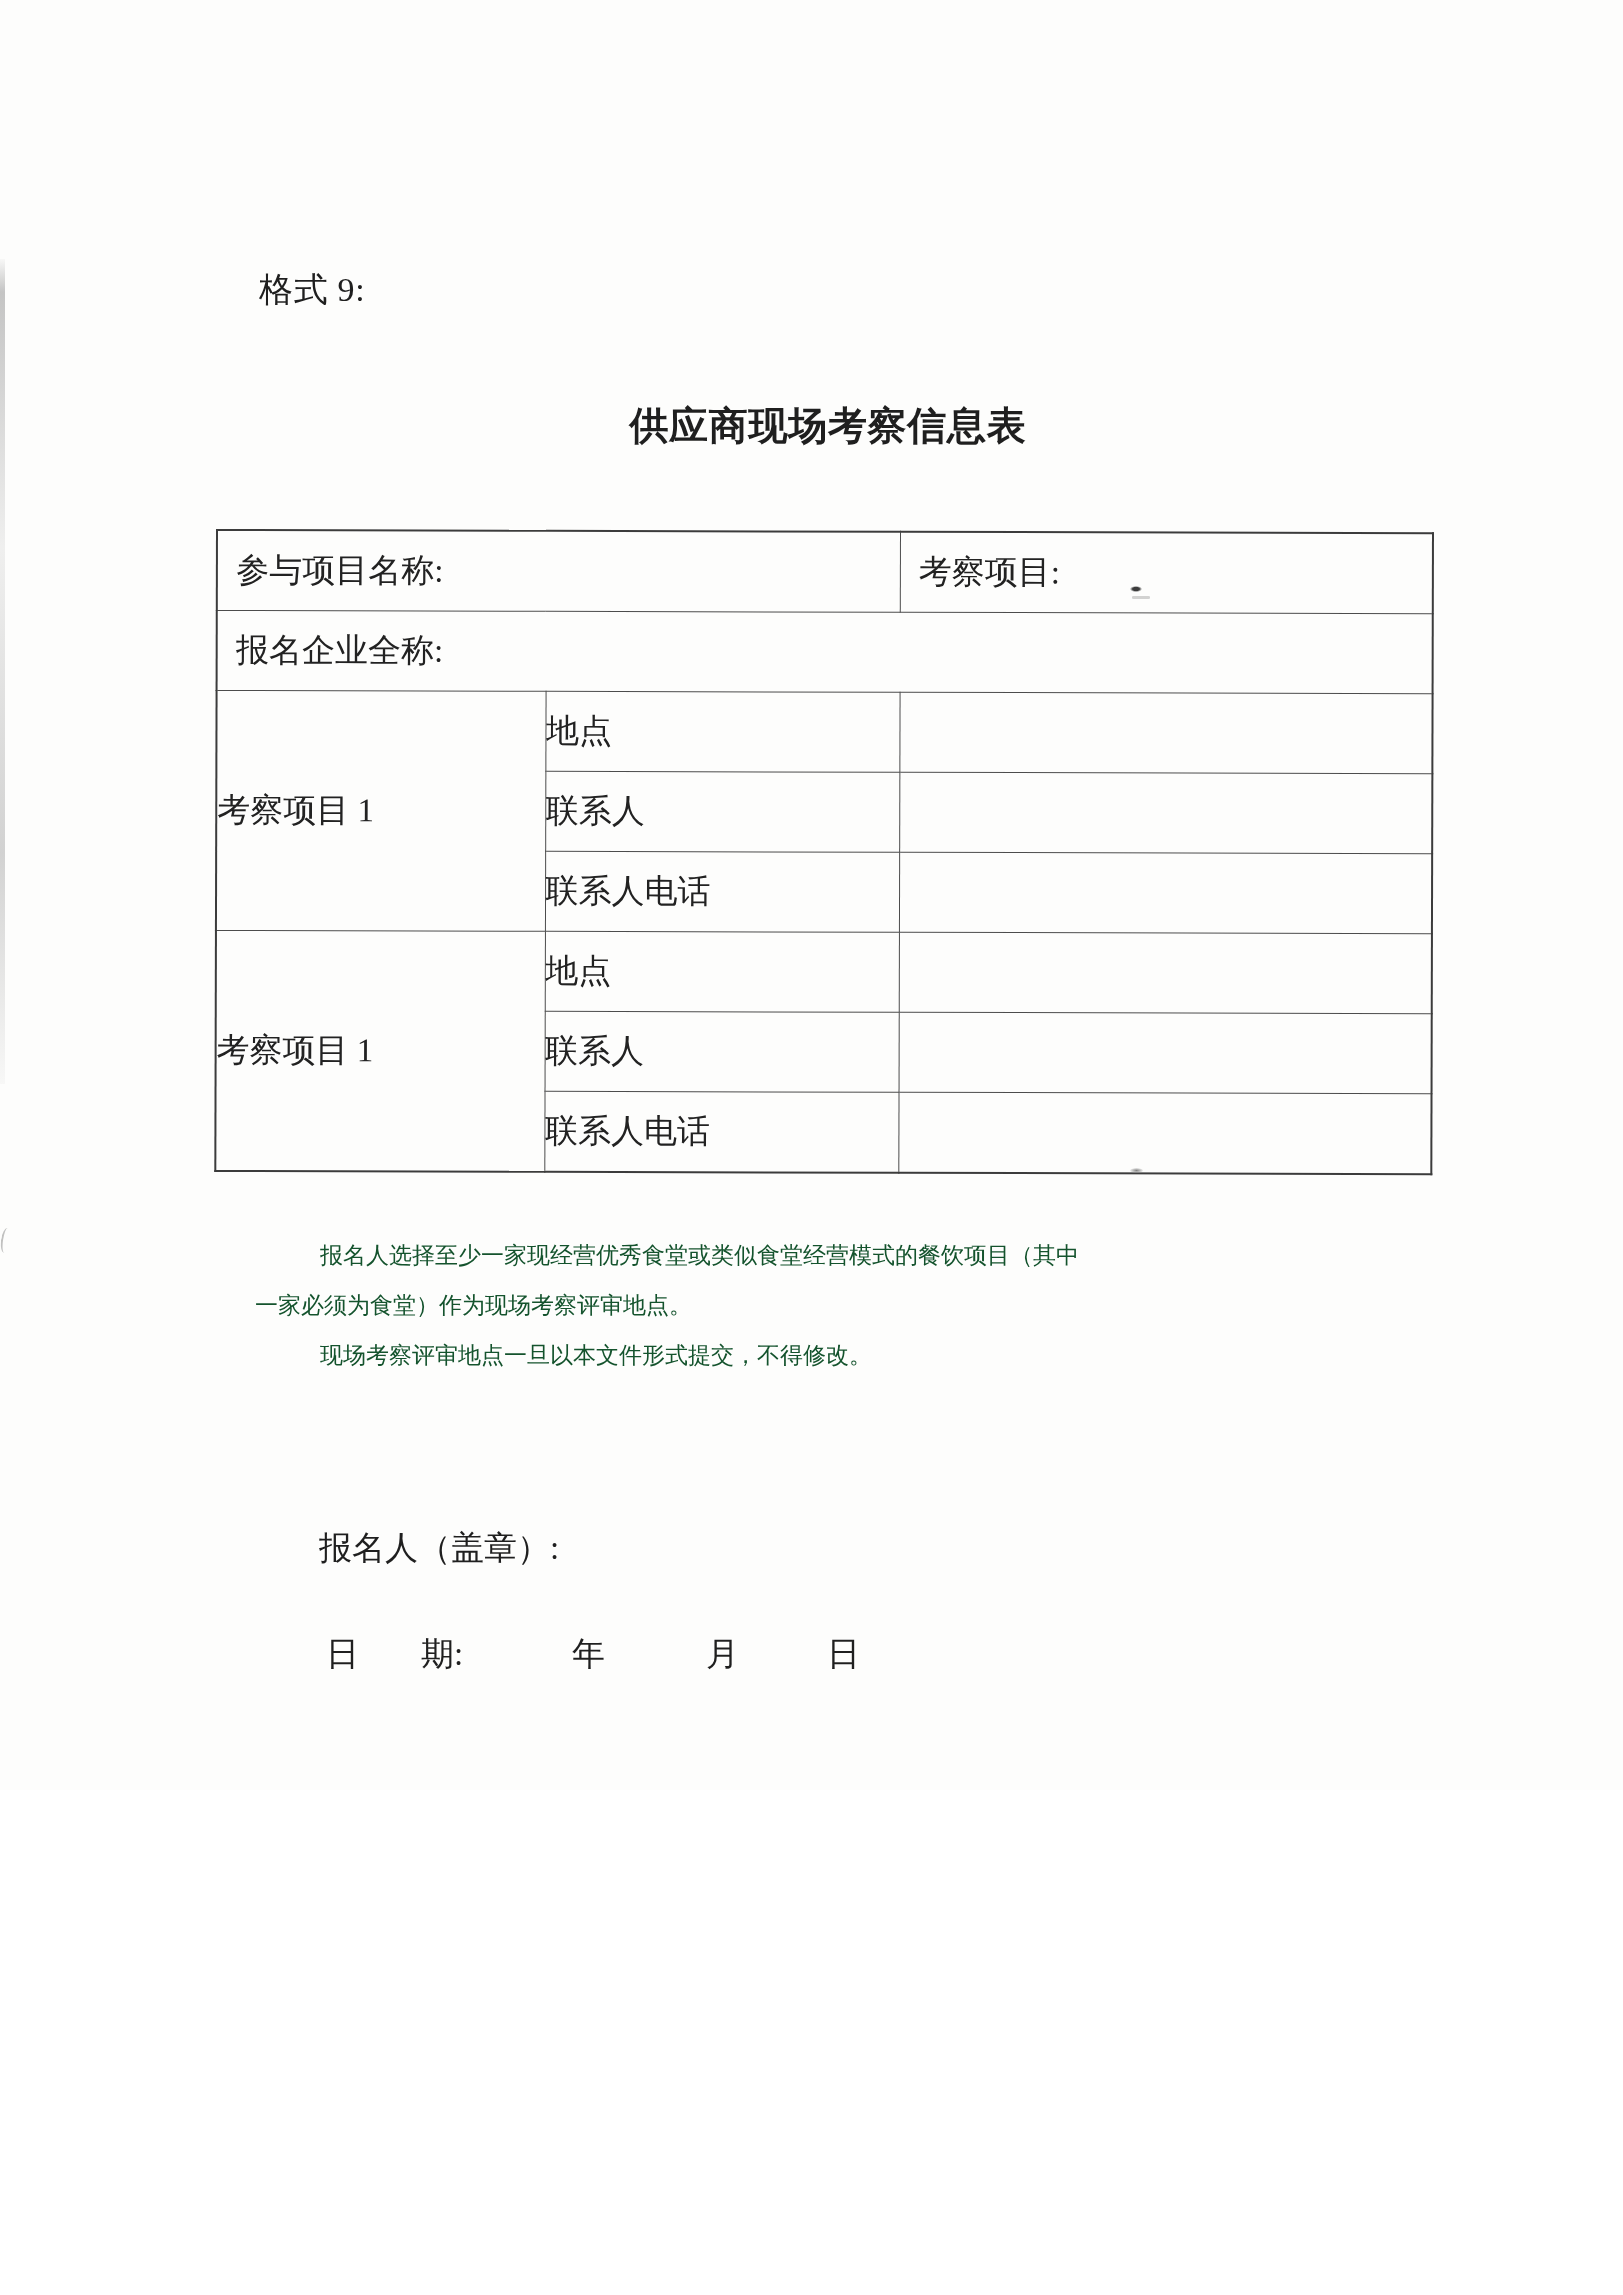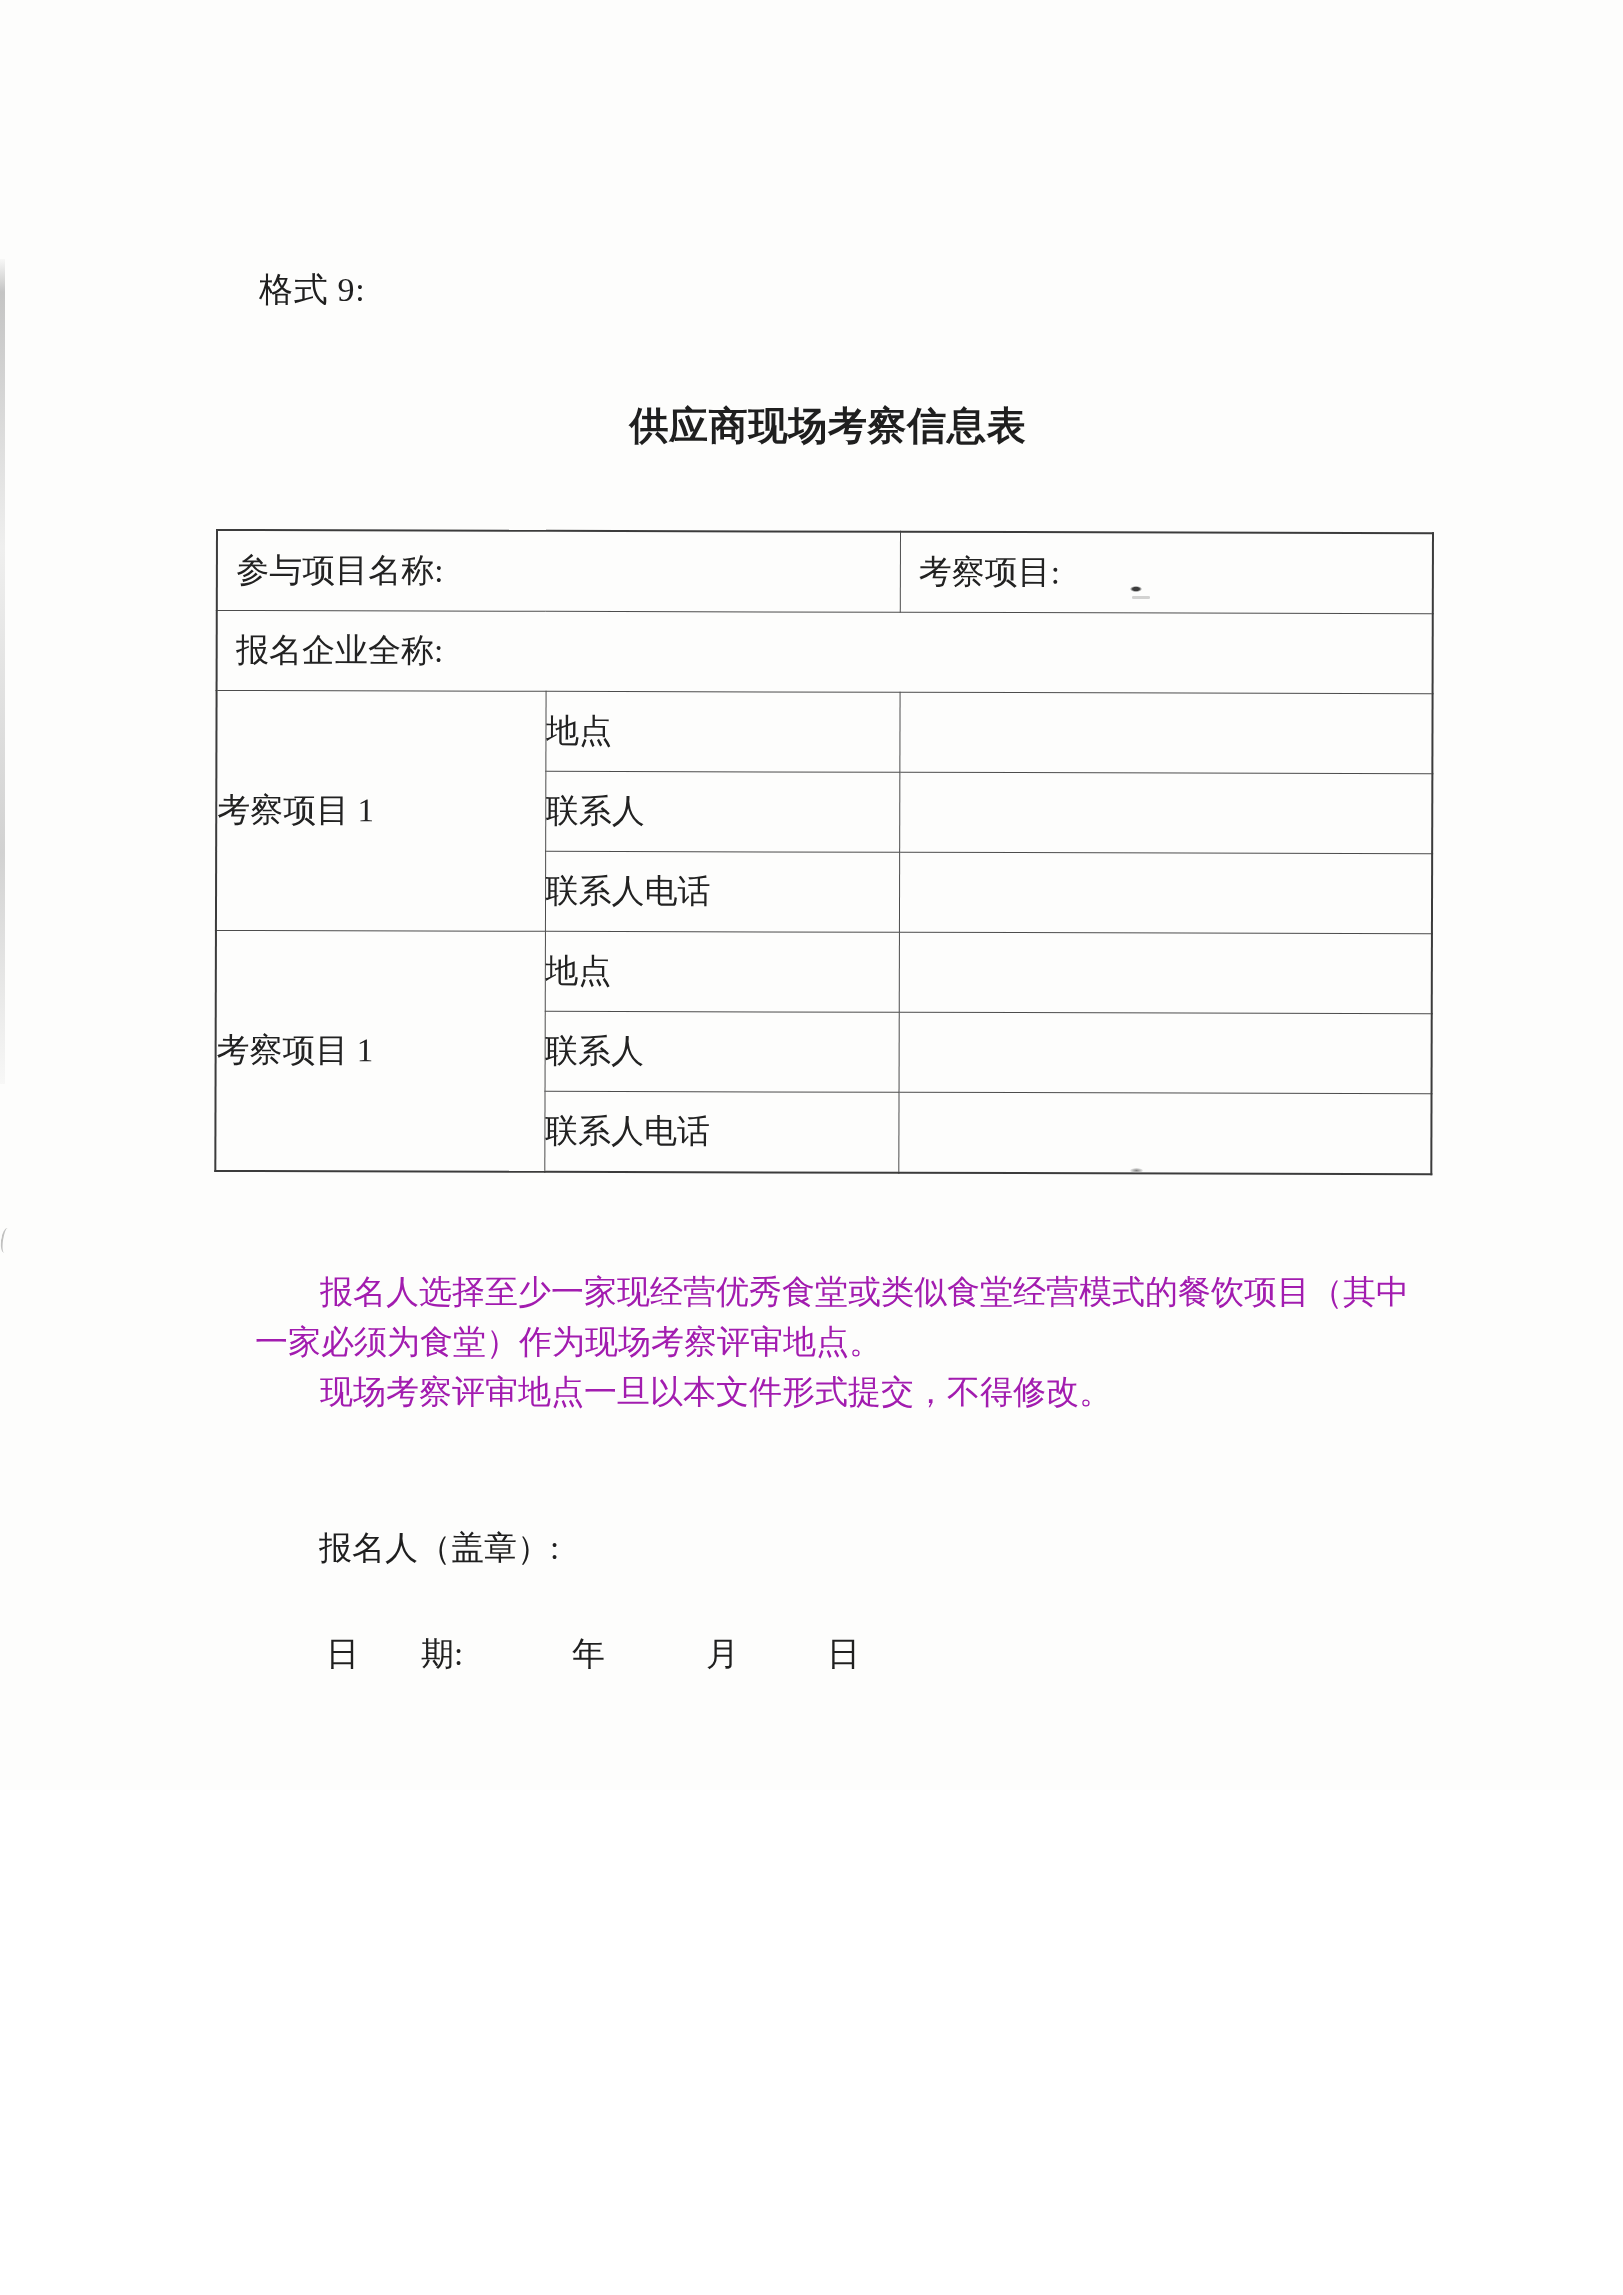--- a/index.html
+++ b/index.html
@@ -61,25 +61,25 @@
   .col-a { width: 329px; }
   .col-b { width: 354px; }
   .col-c { width: 533px; }
   .cell-left   { text-align: left; padding-left: 18.3px !important; }
   .cell-center { text-align: left; margin-left: 40px; }
 
   
   .notes {
     position: absolute;
     left: 255px;
-    top: 1267px;
+    top: 1231px;
     width: 1178px;
-    font-size: 33px;
+    font-size: 23px;
     line-height: 50px;
-    color: #a21caf;
+    color: #14532d;
   }
   .notes .line { height: 50px; white-space: nowrap; }
   .notes .indent { padding-left: 65px; }
 
   
   .signer {
     position: absolute;
     left: 319px;
     top: 1529px;
     font-size: 33px;

